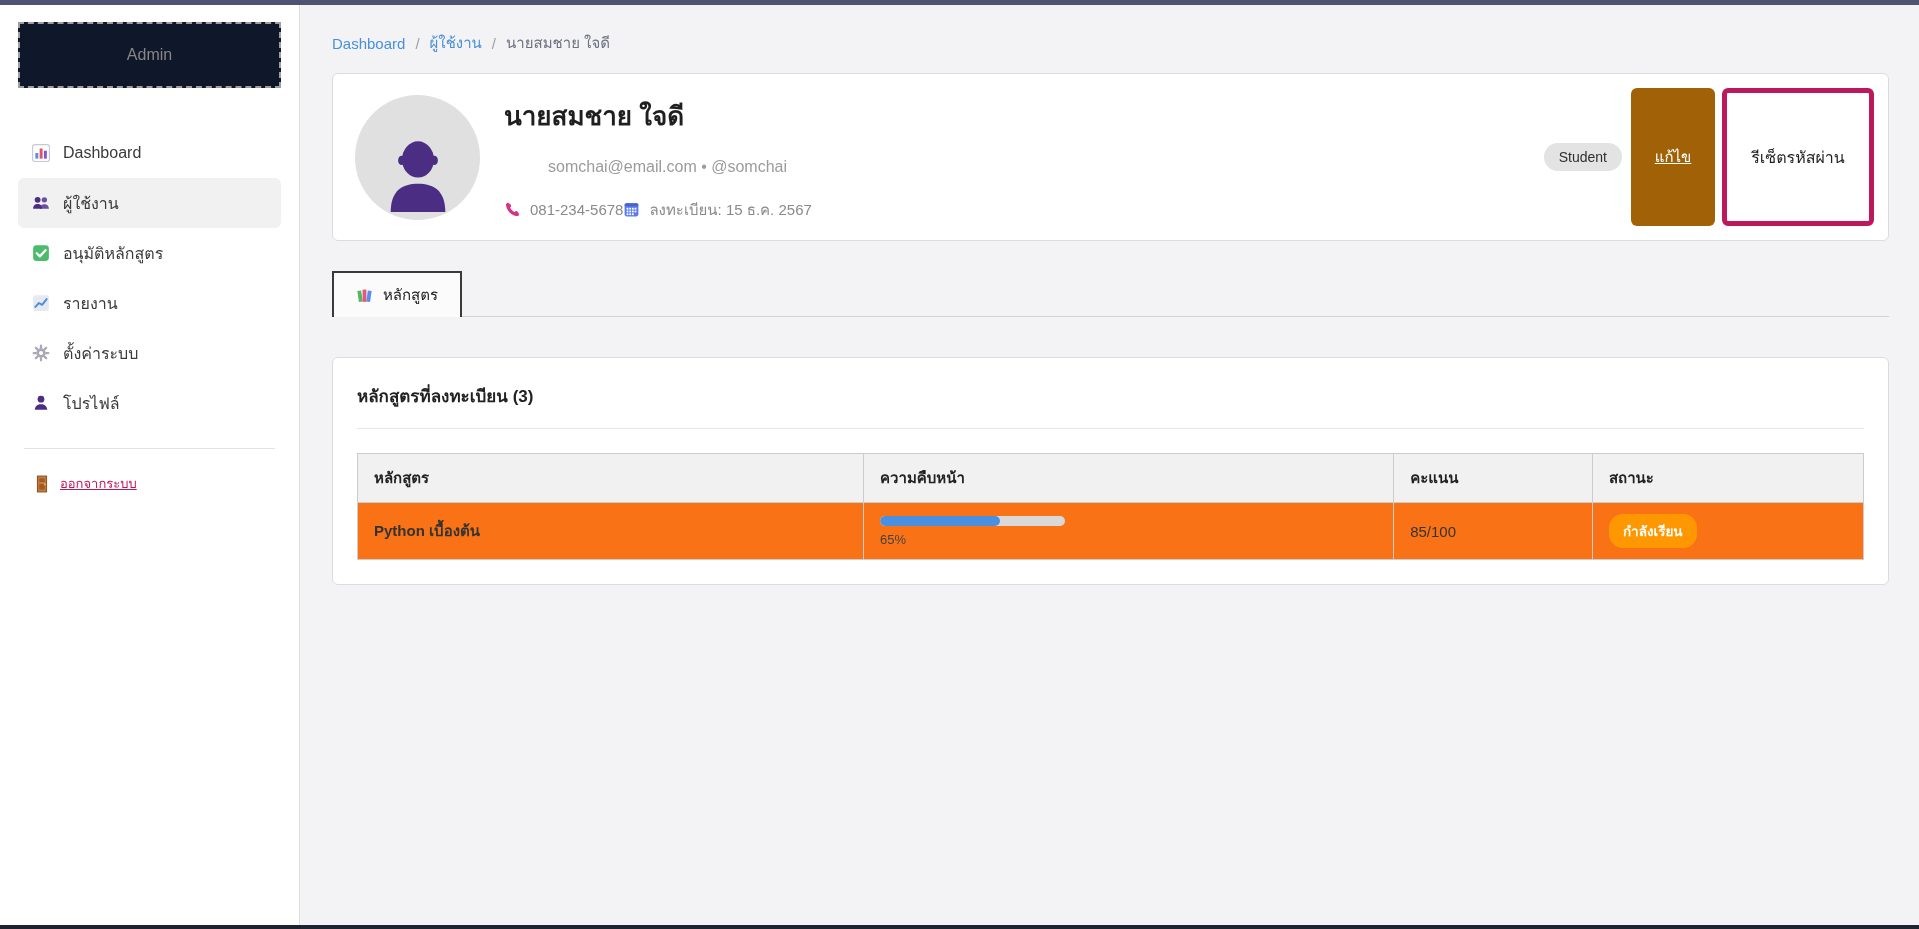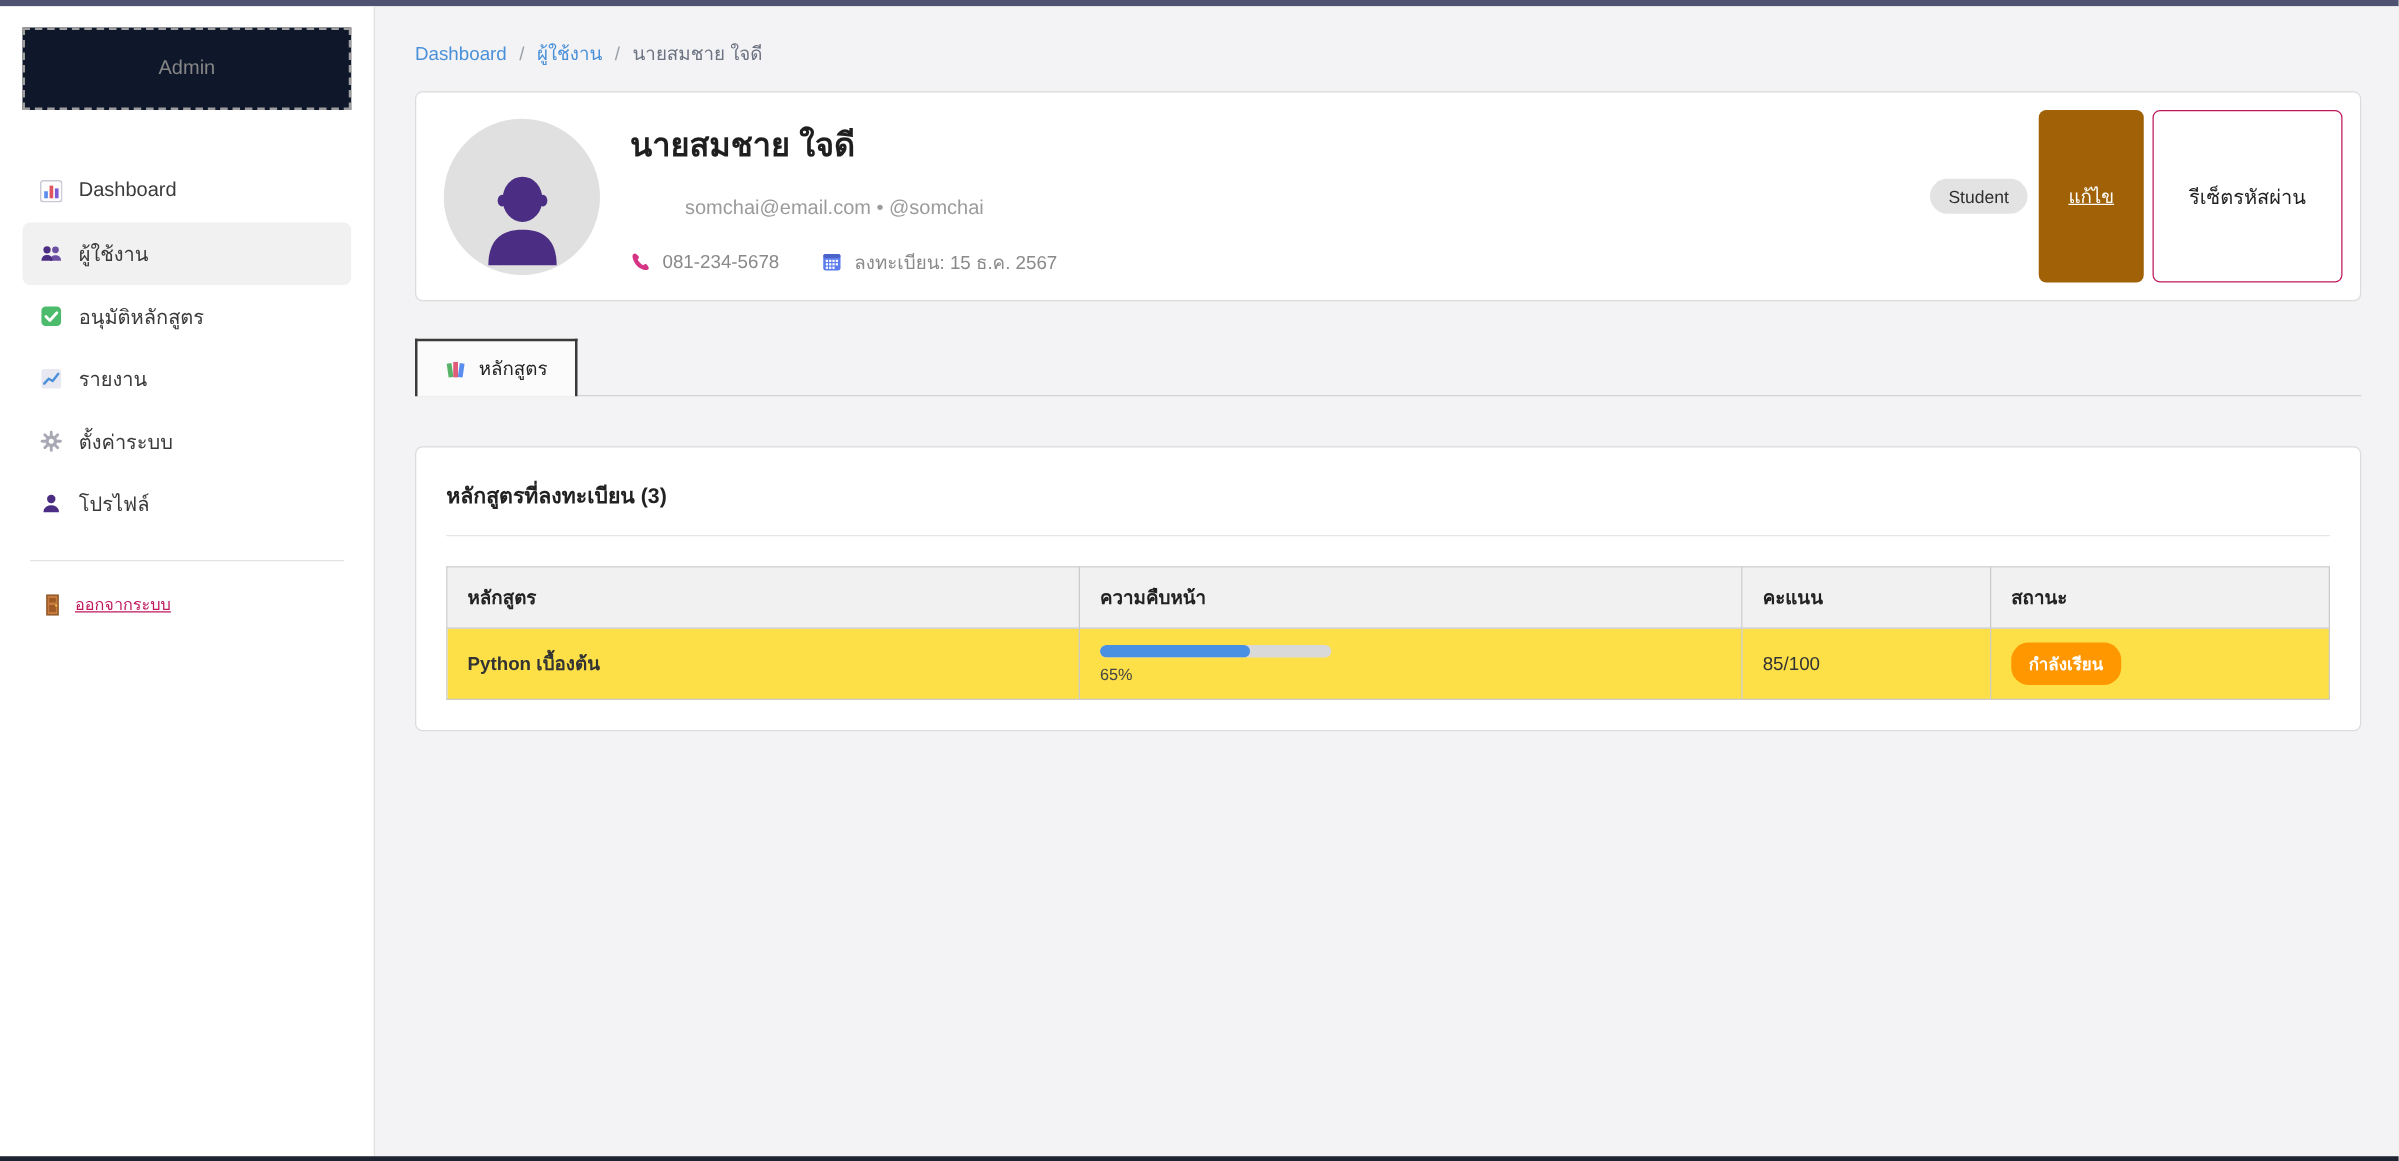--- a/index.html
+++ b/index.html
@@ -54,35 +54,35 @@
     margin-top: 18px; padding: 14px 12px 14px 22px;
     display: flex; align-items: center;
   }
   .avatar {
     width: 125px; height: 125px; border-radius: 50%; background: #e0e0e0;
     display: flex; align-items: flex-end; justify-content: center; overflow: hidden;
   }
   .profile-info { margin-left: 24px; flex: 1 1 auto; }
   .profile-name { font-size: 26px; font-weight: bold; color: #1f1f1f; margin-top: 2px; }
   .profile-email { margin-top: 22px; font-size: 16px; color: #9b9b9b; margin-left: 44px; }
-  .meta-row { margin-top: 22px; display: flex; align-items: center; gap: 34px; }
+  .meta-row { margin-top: 22px; display: flex; align-items: center; }
   .meta { display: inline-flex; align-items: center; gap: 9px; font-size: 15px; color: #8a8a8a; }
   .profile-actions { display: flex; align-items: center; gap: 7px; padding-right: 2px; }
   .role-badge {
     background: #e3e3e3; color: #2f2f2f; font-size: 14px;
     padding: 6px 15px; border-radius: 15px; margin-right: 2px; white-space: nowrap;
   }
   .btn-edit {
     width: 84px; height: 138px; background: #a16207; border: none; border-radius: 6px;
     color: #ffffff; font-size: 15px; cursor: pointer;
     font-family: inherit;
   }
   .btn-edit span { text-decoration: underline; }
   .btn-reset {
-    width: 152px; height: 138px; background: #ffffff; border: 1px solid #be185d; border-radius: 6px;
+    width: 152px; height: 138px; background: #ffffff; border: 5px solid #be185d; border-radius: 6px;
     color: #1f1f1f; font-size: 16px; cursor: pointer; font-family: inherit; white-space: nowrap;
   }
 
   
   .tabstrip { margin-top: 30px; border-bottom: 1px solid #d2d2d2; height: 46px; display: flex; }
   .tab {
     display: inline-flex; align-items: center; gap: 10px;
     width: 130px; justify-content: center; height: 46px;
     background: #fbfbfb; border: 2px solid #3a3a3a; border-bottom: none;
     font-size: 15px; color: #222222; cursor: pointer;
@@ -92,21 +92,21 @@
   .courses-card { margin-top: 40px; margin-bottom: 30px; padding: 24px; }
   .section-title { font-size: 17px; font-weight: bold; color: #222222; }
   .section-divider { border: none; border-top: 1px solid #e5e5e5; margin: 19px 0 24px 0; }
 
   table.courses { width: 100%; border-collapse: collapse; }
   table.courses th, table.courses td { border: 1px solid #cccccc; text-align: left; vertical-align: middle; }
   table.courses th {
     background: #f1f1f2; font-size: 15px; font-weight: bold; color: #222222;
     padding: 12px 16px; height: 46px;
   }
-  table.courses td { padding: 10px 16px; height: 57px; font-size: 15px; color: #333333; background: #fde047; }
+  table.courses td { padding: 10px 16px; height: 57px; font-size: 15px; color: #333333; background: #f97316; }
   col.c-name { width: 33.6%; } col.c-progress { width: 35.2%; } col.c-score { width: 13.2%; } col.c-status { width: 18%; }
   .course-name { font-weight: bold; color: #111111; }
   .pbar { width: 185px; height: 10px; background: #d9d9d9; border-radius: 5px; overflow: hidden; }
   .pfill { height: 100%; border-radius: 5px; }
   .plabel { margin-top: 6px; font-size: 13px; color: #444444; }
   .badge {
     display: inline-block; padding: 6px 14px; border-radius: 14px;
     color: #ffffff; font-size: 13.5px; font-weight: bold; white-space: nowrap;
   }
 </style>

